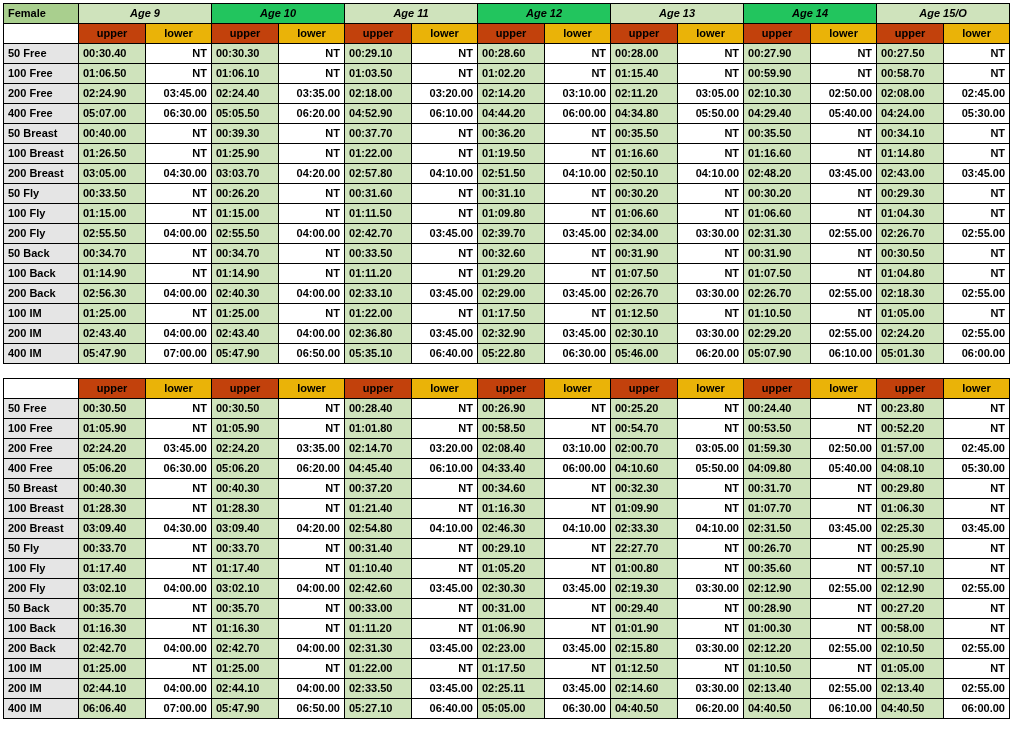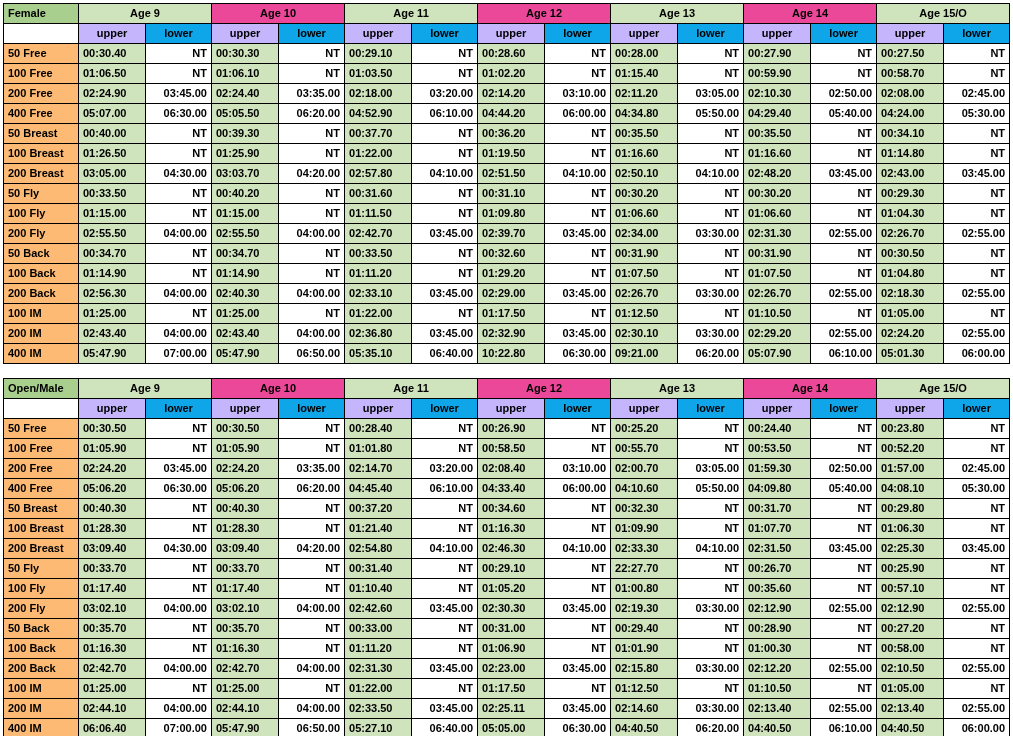--- a/index.html
+++ b/index.html
@@ -40,39 +40,40 @@
   
   .hdr-gender {
     background: #a9cf8e;
     text-align: left;
     font-weight: bold;
   }
   .hdr-age {
     background: #cfe3bc;
     text-align: center;
     font-weight: bold;
+    font-style: italic;
   }
   .hdr-age.alt {
-    background: #ec4899;
+    background: #22c55e;
   }
   
   .hdr-ul {
-    background: #c4b5fd;
+    background: #c2410c;
     text-align: center;
     font-weight: bold;
   }
   .hdr-ul.alt {
-    background: #0ea5e9;
+    background: #eab308;
   }
   .hdr-blank {
     background: #ffffff;
   }
   
   .evt {
-    background: #fdba74;
+    background: #e5e5e5;
     text-align: left;
     font-weight: bold;
   }
   td.val {
     text-align: left;
     font-weight: normal;
     background: #cfe3bc;
   }
   td.val.alt {
     background: #ffffff;
@@ -254,21 +255,21 @@
             <td class="val alt">04:10.00</td>
             <td class="val">02:48.20</td>
             <td class="val alt">03:45.00</td>
             <td class="val">02:43.00</td>
             <td class="val alt">03:45.00</td>
           </tr>
           <tr>
             <td class="evt">50 Fly</td>
             <td class="val">00:33.50</td>
             <td class="val alt">NT</td>
-            <td class="val">00:40.20</td>
+            <td class="val">00:26.20</td>
             <td class="val alt">NT</td>
             <td class="val">00:31.60</td>
             <td class="val alt">NT</td>
             <td class="val">00:31.10</td>
             <td class="val alt">NT</td>
             <td class="val">00:30.20</td>
             <td class="val alt">NT</td>
             <td class="val">00:30.20</td>
             <td class="val alt">NT</td>
             <td class="val">00:29.30</td>
@@ -394,23 +395,23 @@
             <td class="val alt">02:55.00</td>
           </tr>
           <tr>
             <td class="evt">400 IM</td>
             <td class="val">05:47.90</td>
             <td class="val alt">07:00.00</td>
             <td class="val">05:47.90</td>
             <td class="val alt">06:50.00</td>
             <td class="val">05:35.10</td>
             <td class="val alt">06:40.00</td>
-            <td class="val">10:22.80</td>
+            <td class="val">05:22.80</td>
             <td class="val alt">06:30.00</td>
-            <td class="val">09:21.00</td>
+            <td class="val">05:46.00</td>
             <td class="val alt">06:20.00</td>
             <td class="val">05:07.90</td>
             <td class="val alt">06:10.00</td>
             <td class="val">05:01.30</td>
             <td class="val alt">06:00.00</td>
           </tr>
         </tbody>
       </table>
       <div class="gap"></div>
       <table class="swim">
@@ -426,30 +427,20 @@
           <col class="c-lo">
           <col class="c-up">
           <col class="c-lo">
           <col class="c-up">
           <col class="c-lo">
           <col class="c-up">
           <col class="c-lo">
         </colgroup>
         <thead>
           <tr>
-            <th class="hdr-gender">Open/Male</th>
-            <th class="hdr-age" colspan="2">Age 9</th>
-            <th class="hdr-age alt" colspan="2">Age 10</th>
-            <th class="hdr-age" colspan="2">Age 11</th>
-            <th class="hdr-age alt" colspan="2">Age 12</th>
-            <th class="hdr-age" colspan="2">Age 13</th>
-            <th class="hdr-age alt" colspan="2">Age 14</th>
-            <th class="hdr-age" colspan="2">Age 15/O</th>
-          </tr>
-          <tr>
             <th class="hdr-blank"></th>
             <th class="hdr-ul">upper</th>
             <th class="hdr-ul alt">lower</th>
             <th class="hdr-ul">upper</th>
             <th class="hdr-ul alt">lower</th>
             <th class="hdr-ul">upper</th>
             <th class="hdr-ul alt">lower</th>
             <th class="hdr-ul">upper</th>
             <th class="hdr-ul alt">lower</th>
             <th class="hdr-ul">upper</th>
@@ -481,21 +472,21 @@
           <tr>
             <td class="evt">100 Free</td>
             <td class="val">01:05.90</td>
             <td class="val alt">NT</td>
             <td class="val">01:05.90</td>
             <td class="val alt">NT</td>
             <td class="val">01:01.80</td>
             <td class="val alt">NT</td>
             <td class="val">00:58.50</td>
             <td class="val alt">NT</td>
-            <td class="val">00:55.70</td>
+            <td class="val">00:54.70</td>
             <td class="val alt">NT</td>
             <td class="val">00:53.50</td>
             <td class="val alt">NT</td>
             <td class="val">00:52.20</td>
             <td class="val alt">NT</td>
           </tr>
           <tr>
             <td class="evt">200 Free</td>
             <td class="val">02:24.20</td>
             <td class="val alt">03:45.00</td>

